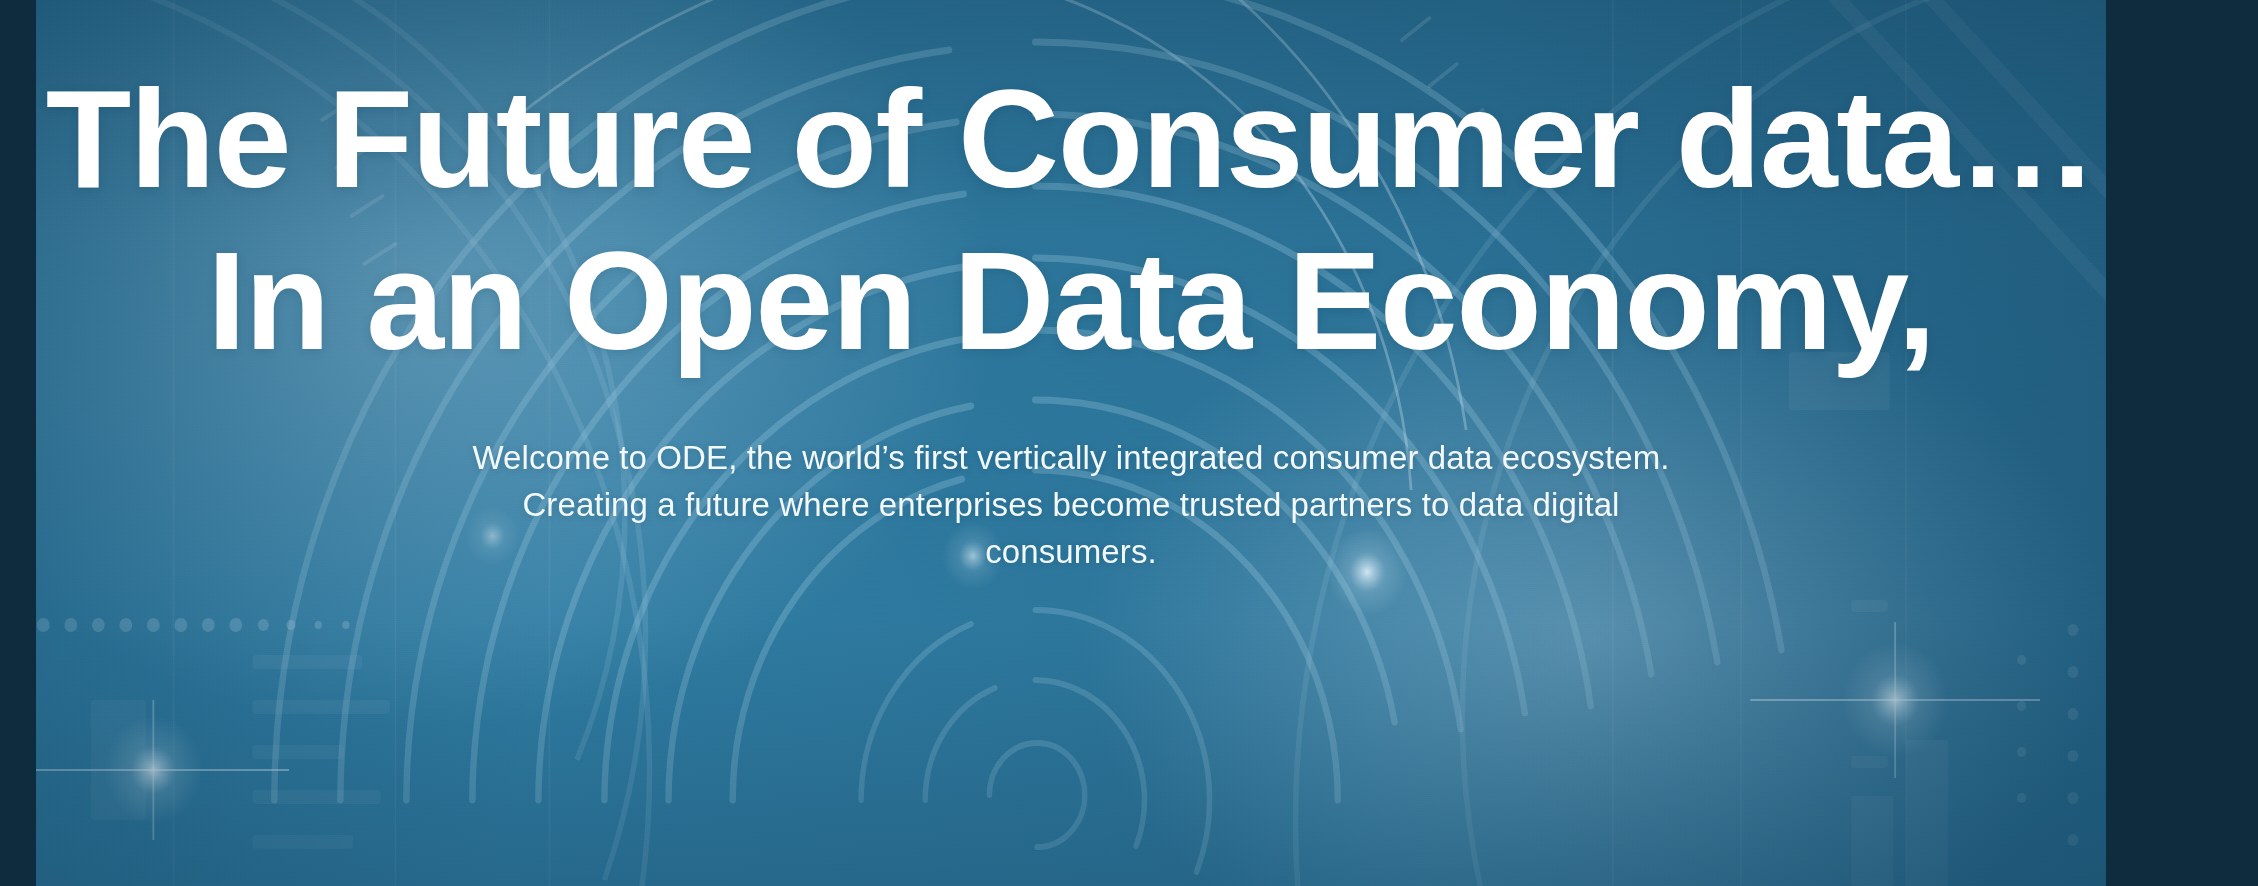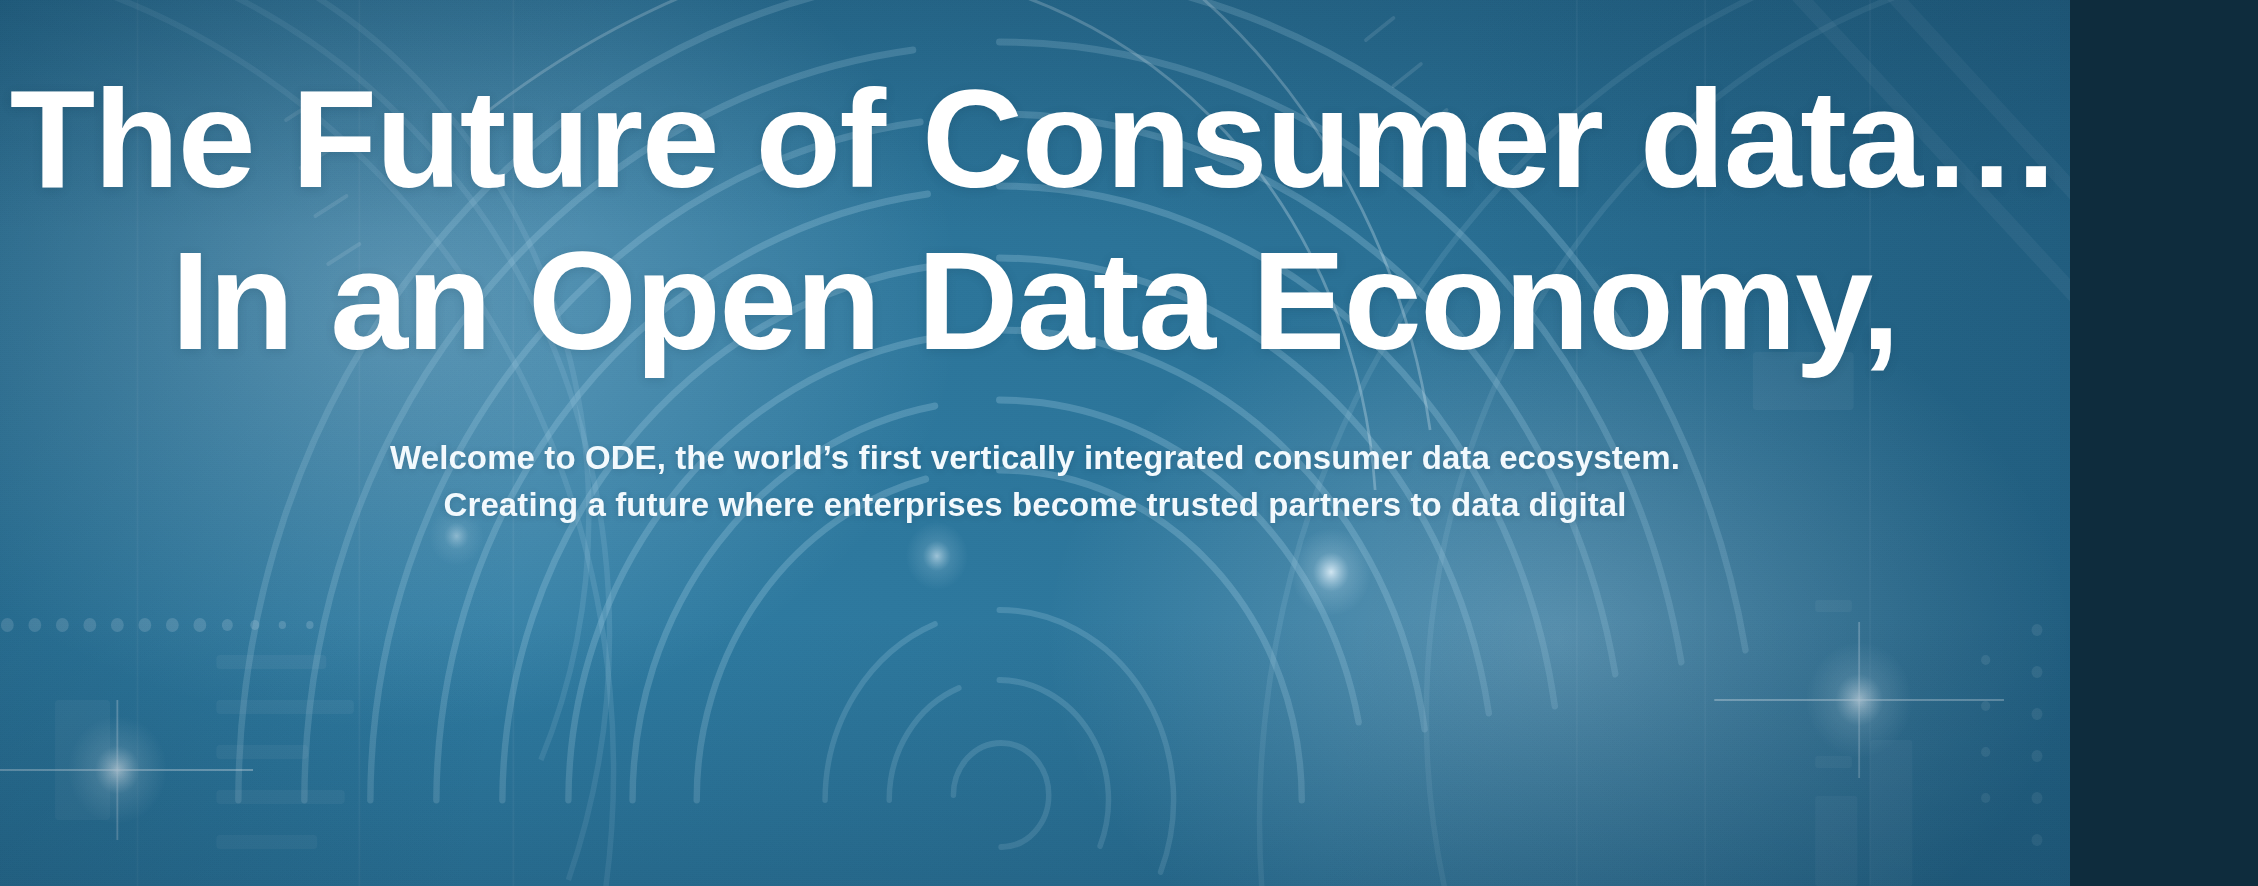--- a/index.html
+++ b/index.html
@@ -7,20 +7,21 @@
     padding: 0;
     background: #0e2c3d;
   }
   #hero {
     position: relative;
     width: 2070px;
     height: 886px;
     overflow: hidden;
     font-family: "Liberation Sans", sans-serif;
     background: #2a7298;
+    margin-left: 36px;
   }
 
   
   .bg-layer {
     position: absolute;
     inset: 0;
     pointer-events: none;
   }
   #bg-base {
     background:
@@ -67,21 +68,21 @@
   }
   #headline .hl-line { display: block; }
   #subtitle {
     margin: 0;
     padding-top: 52px;
     width: 1300px;
     text-align: center;
     color: #f2f9fd;
     font-size: 33px;
     line-height: 47px;
-    font-weight: 700;
+    font-weight: 400;
     letter-spacing: 0.1px;
     text-shadow: 0 1px 6px rgba(16,56,80,0.22);
   }
   #subtitle .sub-line { display: block; }
 </style>
 </head>
 <body>
 
 <div id="hero">
 
@@ -257,15 +258,16 @@
   <div class="bg-layer" id="bg-noise"></div>
 
   <div id="content">
     <h1 id="headline">
       <span class="hl-line">The Future of Consumer data…</span>
       <span class="hl-line">In an Open Data Economy,</span>
     </h1>
     <p id="subtitle">
       <span class="sub-line">Welcome to ODE, the world’s first vertically integrated consumer data ecosystem.</span>
       <span class="sub-line">Creating a future where enterprises become trusted partners to data digital</span>
+      <span class="sub-line">consumers.</span>
     </p>
   </div>
 </div>
 
 </body></html>

